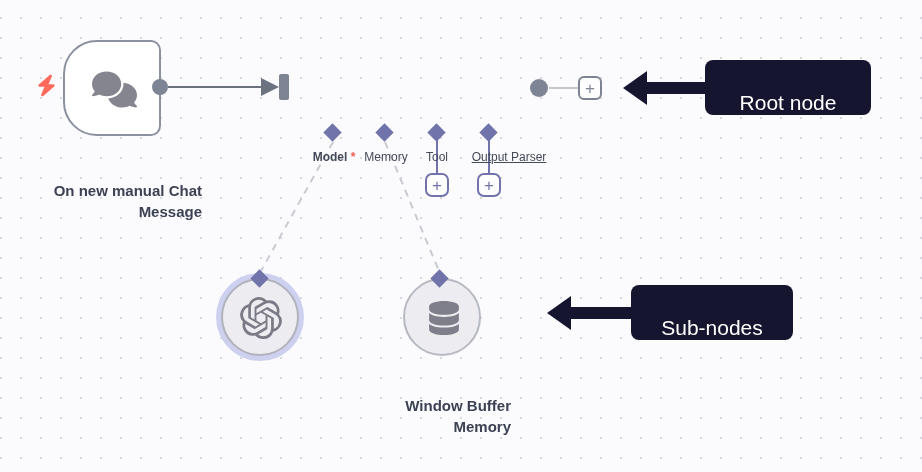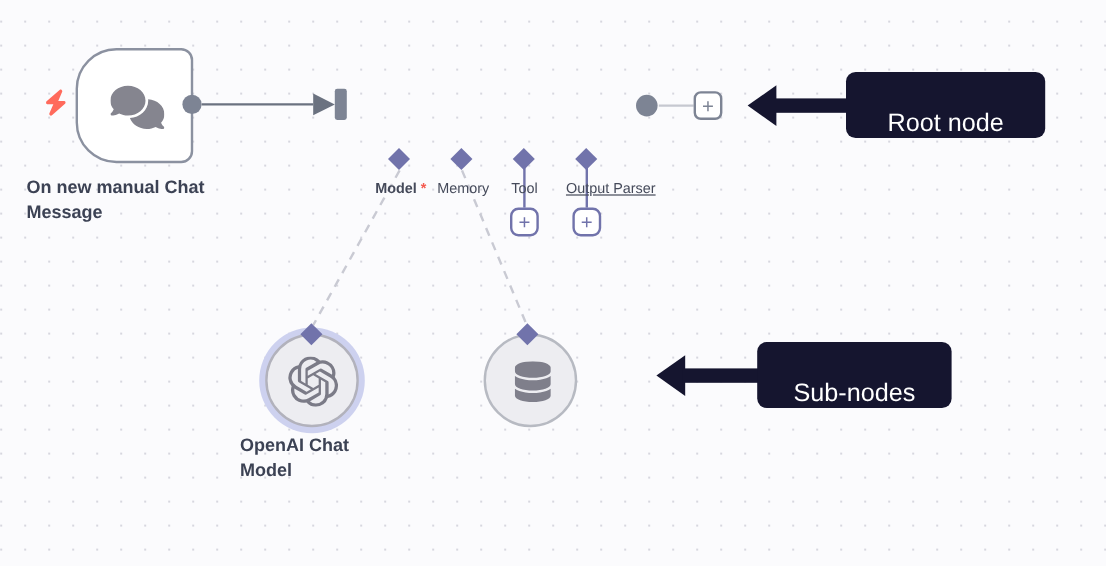--- a/index.html
+++ b/index.html
@@ -14,21 +14,21 @@
 
   
   .trigger-node{position:absolute;left:63px;top:40px;width:98px;height:96px;background:#fff;
     border:2px solid #8b91a0;border-radius:34px 10px 10px 34px;box-sizing:border-box;}
   .bolt{position:absolute;left:37px;top:71px;width:19px;height:29px;}
   .chat-icon{position:absolute;left:27px;top:25px;width:45px;height:45px;}
   .endpoint-circle{position:absolute;border-radius:50%;background:#7d8494;}
   .trigger-out{left:152px;top:79px;width:16px;height:16px;}
   .agent-out{left:530px;top:79px;width:18px;height:18px;}
   .node-label{position:absolute;color:#3c4254;font-size:15px;line-height:21px;font-weight:bold;
-    text-align:left;}
+    text-align:right;margin-top:34px;}
   .trigger-label{left:22px;top:146px;width:180px;}
 
   
   .agent-node{position:absolute;left:283px;top:38px;width:257px;height:95px;background:#fff;
     border:2px solid #9095a3;border-radius:8px;box-sizing:border-box;}
   .robot-icon{position:absolute;left:43px;top:29px;width:40px;height:40px;}
   .agent-title{position:absolute;left:95px;top:20px;font-size:17px;font-weight:bold;color:#3f4454;}
   .agent-subtitle{position:absolute;left:95px;top:42px;font-size:14px;color:#a4a4ac;}
 
   .diamond{position:absolute;width:13px;height:13px;background:#7173ab;transform:rotate(45deg);}
@@ -111,28 +111,28 @@
   <div class="plus-btn plus-purple" style="left:477px;top:173px;">
       <span>+</span>
     </div>
 
   <div class="sub-circle openai-circle">
     <svg viewBox="0 0 24 24" style="left:17px;top:17px;width:42px;height:42px;">
       <path fill="#7b7b87" d="M22.2819 9.8211a5.9847 5.9847 0 0 0-.5157-4.9108 6.0462 6.0462 0 0 0-6.5098-2.9A6.0651 6.0651 0 0 0 4.9807 4.1818a5.9847 5.9847 0 0 0-3.9977 2.9 6.0462 6.0462 0 0 0 .7427 7.0966 5.98 5.98 0 0 0 .511 4.9107 6.051 6.051 0 0 0 6.5146 2.9001A5.9847 5.9847 0 0 0 13.2599 24a6.0557 6.0557 0 0 0 5.7718-4.2058 5.9894 5.9894 0 0 0 3.9977-2.9001 6.0557 6.0557 0 0 0-.7475-7.073zm-9.022 12.6081a4.4755 4.4755 0 0 1-2.8764-1.0408l.1419-.0804 4.7783-2.7582a.7948.7948 0 0 0 .3927-.6813v-6.7369l2.02 1.1686a.071.071 0 0 1 .038.0615v5.5826a4.504 4.504 0 0 1-4.4945 4.4849zm-9.6607-4.1254a4.4708 4.4708 0 0 1-.5346-3.0137l.142.0852 4.783 2.7582a.7712.7712 0 0 0 .7806 0l5.8428-3.3685v2.3324a.0804.0804 0 0 1-.0332.0615L9.74 19.9502a4.4992 4.4992 0 0 1-6.1408-1.6464zM2.3408 7.8956a4.485 4.485 0 0 1 2.3655-1.9728V11.6a.7664.7664 0 0 0 .3879.6765l5.8144 3.3543-2.0201 1.1685a.0757.0757 0 0 1-.071 0l-4.8303-2.7865A4.504 4.504 0 0 1 2.3408 7.8956zm16.5963 3.8558L13.1038 8.364 15.1192 7.2a.0757.0757 0 0 1 .071 0l4.8303 2.7913a4.4944 4.4944 0 0 1-.6765 8.1042v-5.6772a.79.79 0 0 0-.407-.667zm2.0107-3.0231l-.142-.0852-4.7735-2.7818a.7759.7759 0 0 0-.7854 0L9.409 9.2297V6.8974a.0662.0662 0 0 1 .0284-.0615l4.8303-2.7866a4.4992 4.4992 0 0 1 6.6802 4.66zM8.3065 12.863l-2.02-1.1638a.0804.0804 0 0 1-.038-.0567V6.0742a4.4992 4.4992 0 0 1 7.3757-3.4537l-.142.0805L8.704 5.459a.7948.7948 0 0 0-.3927.6813zm1.0976-2.3654l2.602-1.4998 2.6069 1.4998v2.9994l-2.5974 1.4997-2.6067-1.4997z"></path>
     </svg>
   </div>
   <div class="diamond" style="left:253px;top:272px;"></div>
-  <div class="node-label openai-label">OpenAI Chat Model</div>
 
   <div class="sub-circle memory-circle">
     <svg viewBox="0 0 448 512" style="left:23px;top:21px;width:32px;height:34px;">
       <path fill="#7f7f8b" d="M448 80v48c0 44.2-100.3 80-224 80S0 172.2 0 128V80C0 35.8 100.3 0 224 0S448 35.8 448 80zM393.2 214.7c20.8-7.4 39.9-16.9 54.8-28.6V288c0 44.2-100.3 80-224 80S0 332.2 0 288V186.1c14.9 11.8 34 21.2 54.8 28.6C99.7 230.7 159.5 240 224 240s124.3-9.3 169.2-25.3zM0 346.1c14.9 11.8 34 21.2 54.8 28.6C99.7 390.7 159.5 400 224 400s124.3-9.3 169.2-25.3c20.8-7.4 39.9-16.9 54.8-28.6V432c0 44.2-100.3 80-224 80S0 476.2 0 432V346.1z"></path>
     </svg>
   </div>
   <div class="diamond" style="left:433px;top:272px;"></div>
+  <div class="node-label memory-label">Window Buffer Memory</div>
 
   <div class="arrow-head head-root"></div>
   <div class="arrow-shaft shaft-root"></div>
   <div class="callout callout-root">
     <span>Root node</span>
   </div>
 
   <div class="arrow-head head-sub"></div>
   <div class="arrow-shaft shaft-sub"></div>
   <div class="callout callout-sub">

